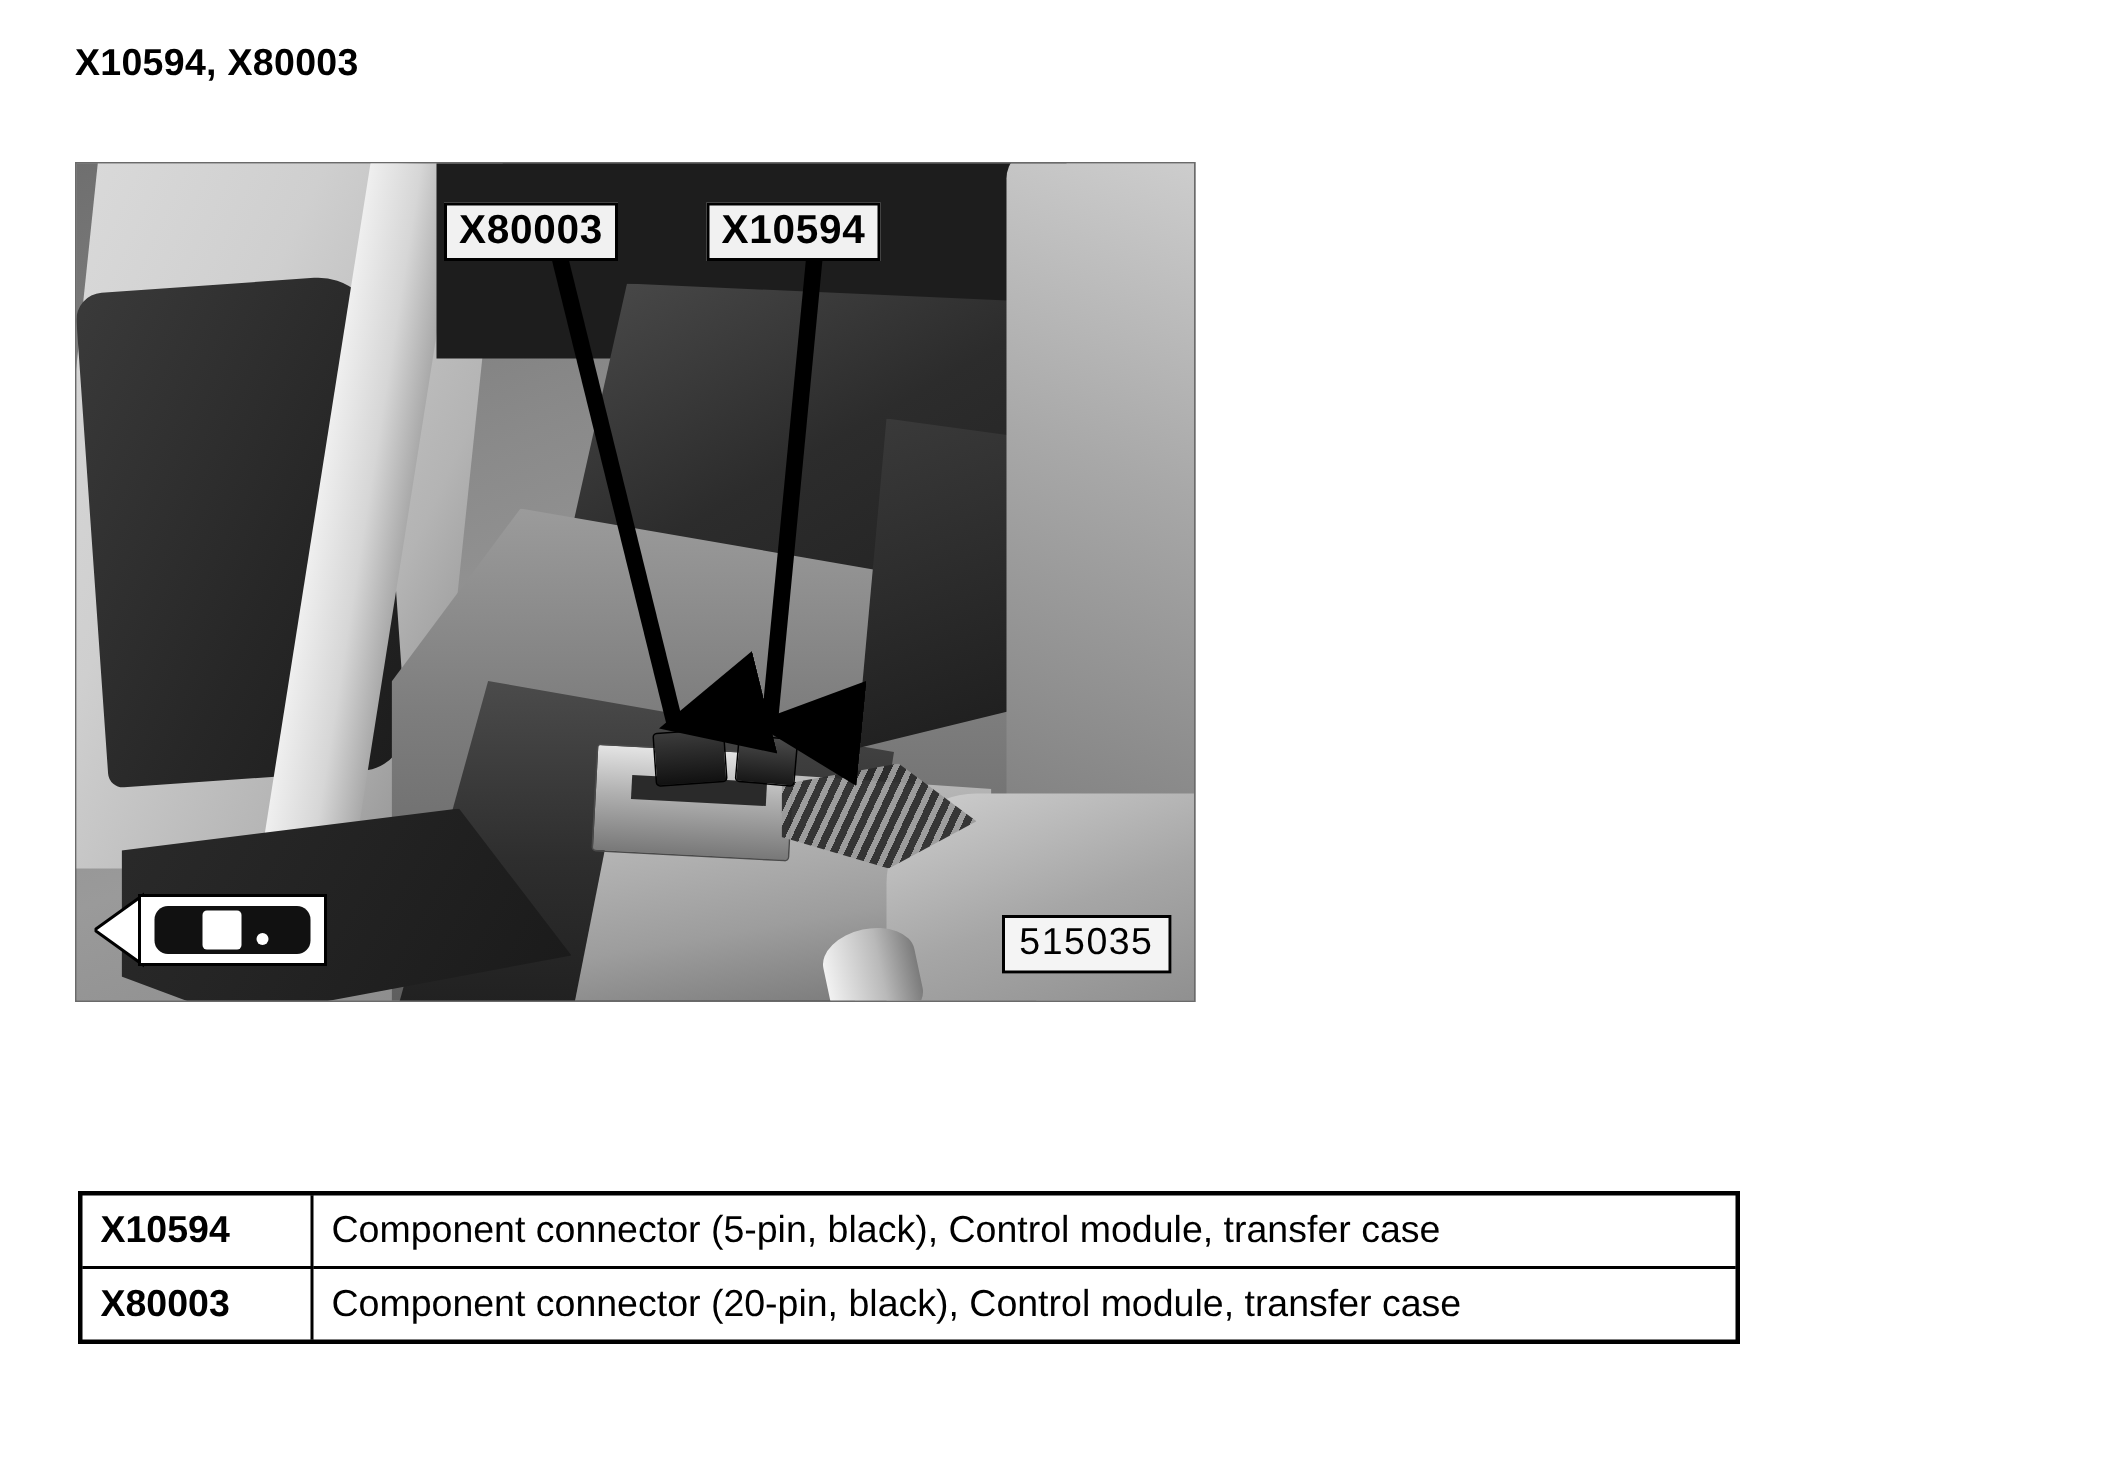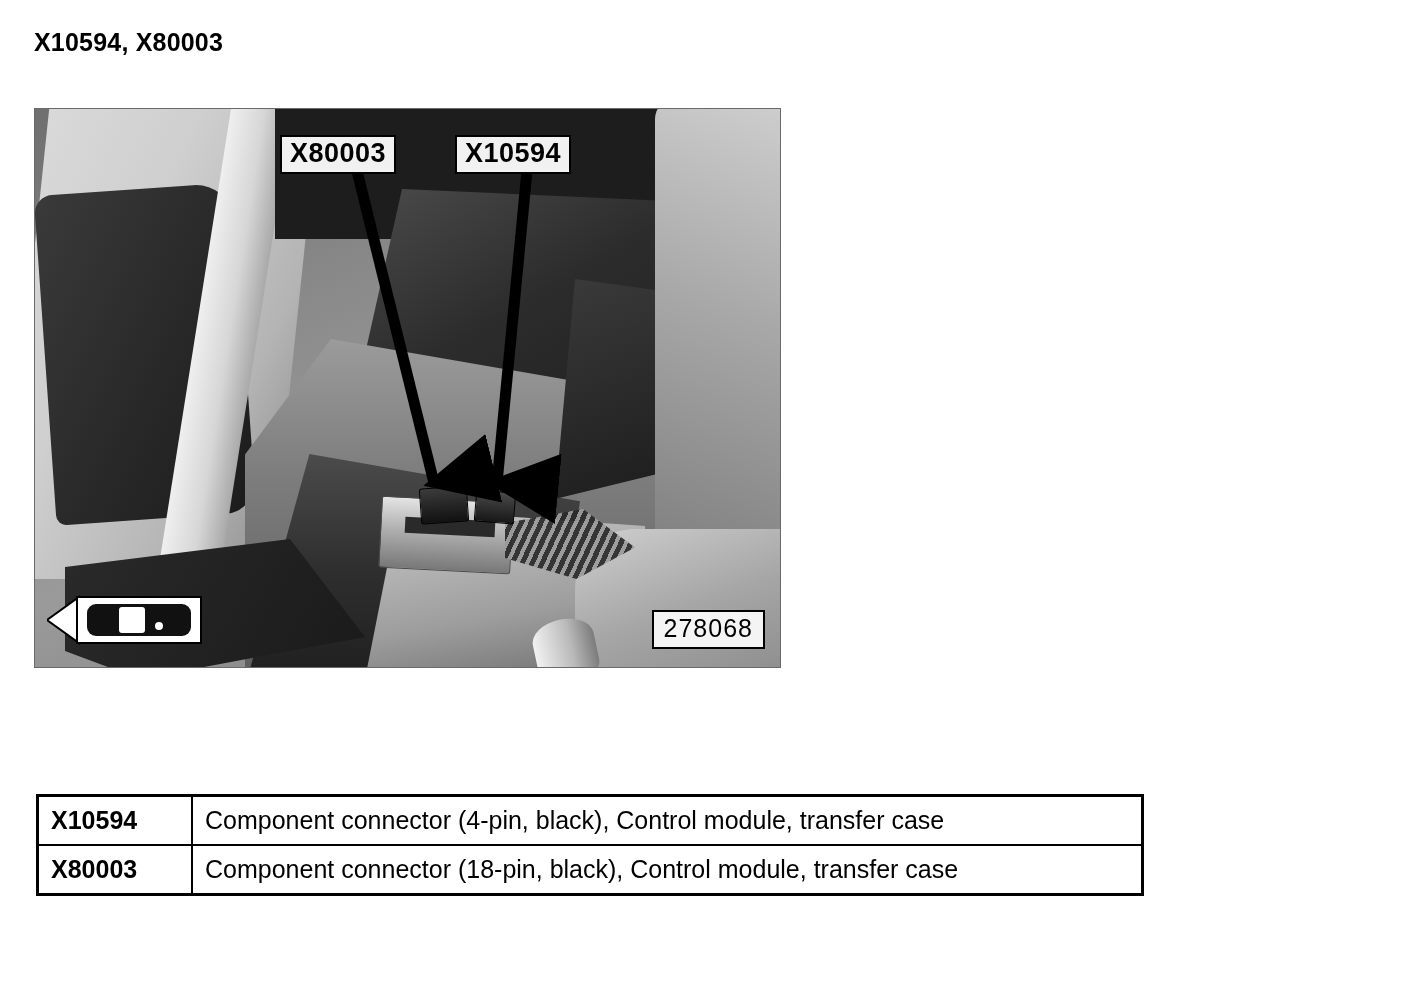--- a/index.html
+++ b/index.html
@@ -11,21 +11,21 @@
     width: 1417px;
     height: 985px;
     font-family: "Liberation Sans", sans-serif;
     color: #000000;
     position: relative;
     overflow: hidden;
   }
 
   .page {
     position: absolute;
-    left: 0; top: 0;
+    left: 16px; top: 0;
     width: 1126px;
     height: 985px;
   }
 
   .doc-title {
     position: absolute;
     left: 34px;
     top: 28px;
     font-size: 25px;
     font-weight: bold;
@@ -271,30 +271,30 @@
     <div class="callout callout-x10594">X10594</div>
 
     <svg class="vehicle-icon" viewBox="0 0 155 58">
       <polygon points="0,29 32,6 32,52" fill="#ffffff" stroke="#000" stroke-width="2"></polygon>
       <rect x="30" y="6" width="124" height="46" fill="#ffffff" stroke="#000" stroke-width="2"></rect>
       <rect x="40" y="13" width="104" height="32" rx="9" fill="#111111"></rect>
       <rect x="72" y="16" width="26" height="26" rx="3" fill="#ffffff"></rect>
       <circle cx="112" cy="35" r="4" fill="#ffffff"></circle>
     </svg>
 
-    <div class="photo-number">278068</div>
+    <div class="photo-number">515035</div>
   </div>
 
 
   <table class="conn-table">
     <tbody>
       <tr>
         <td class="code">X10594</td>
-        <td class="desc">Component connector (4-pin, black), Control module, transfer case</td>
+        <td class="desc">Component connector (5-pin, black), Control module, transfer case</td>
       </tr>
       <tr>
         <td class="code">X80003</td>
-        <td class="desc">Component connector (18-pin, black), Control module, transfer case</td>
+        <td class="desc">Component connector (20-pin, black), Control module, transfer case</td>
       </tr>
     </tbody>
   </table>
 
 </div>
 
 </body></html>

